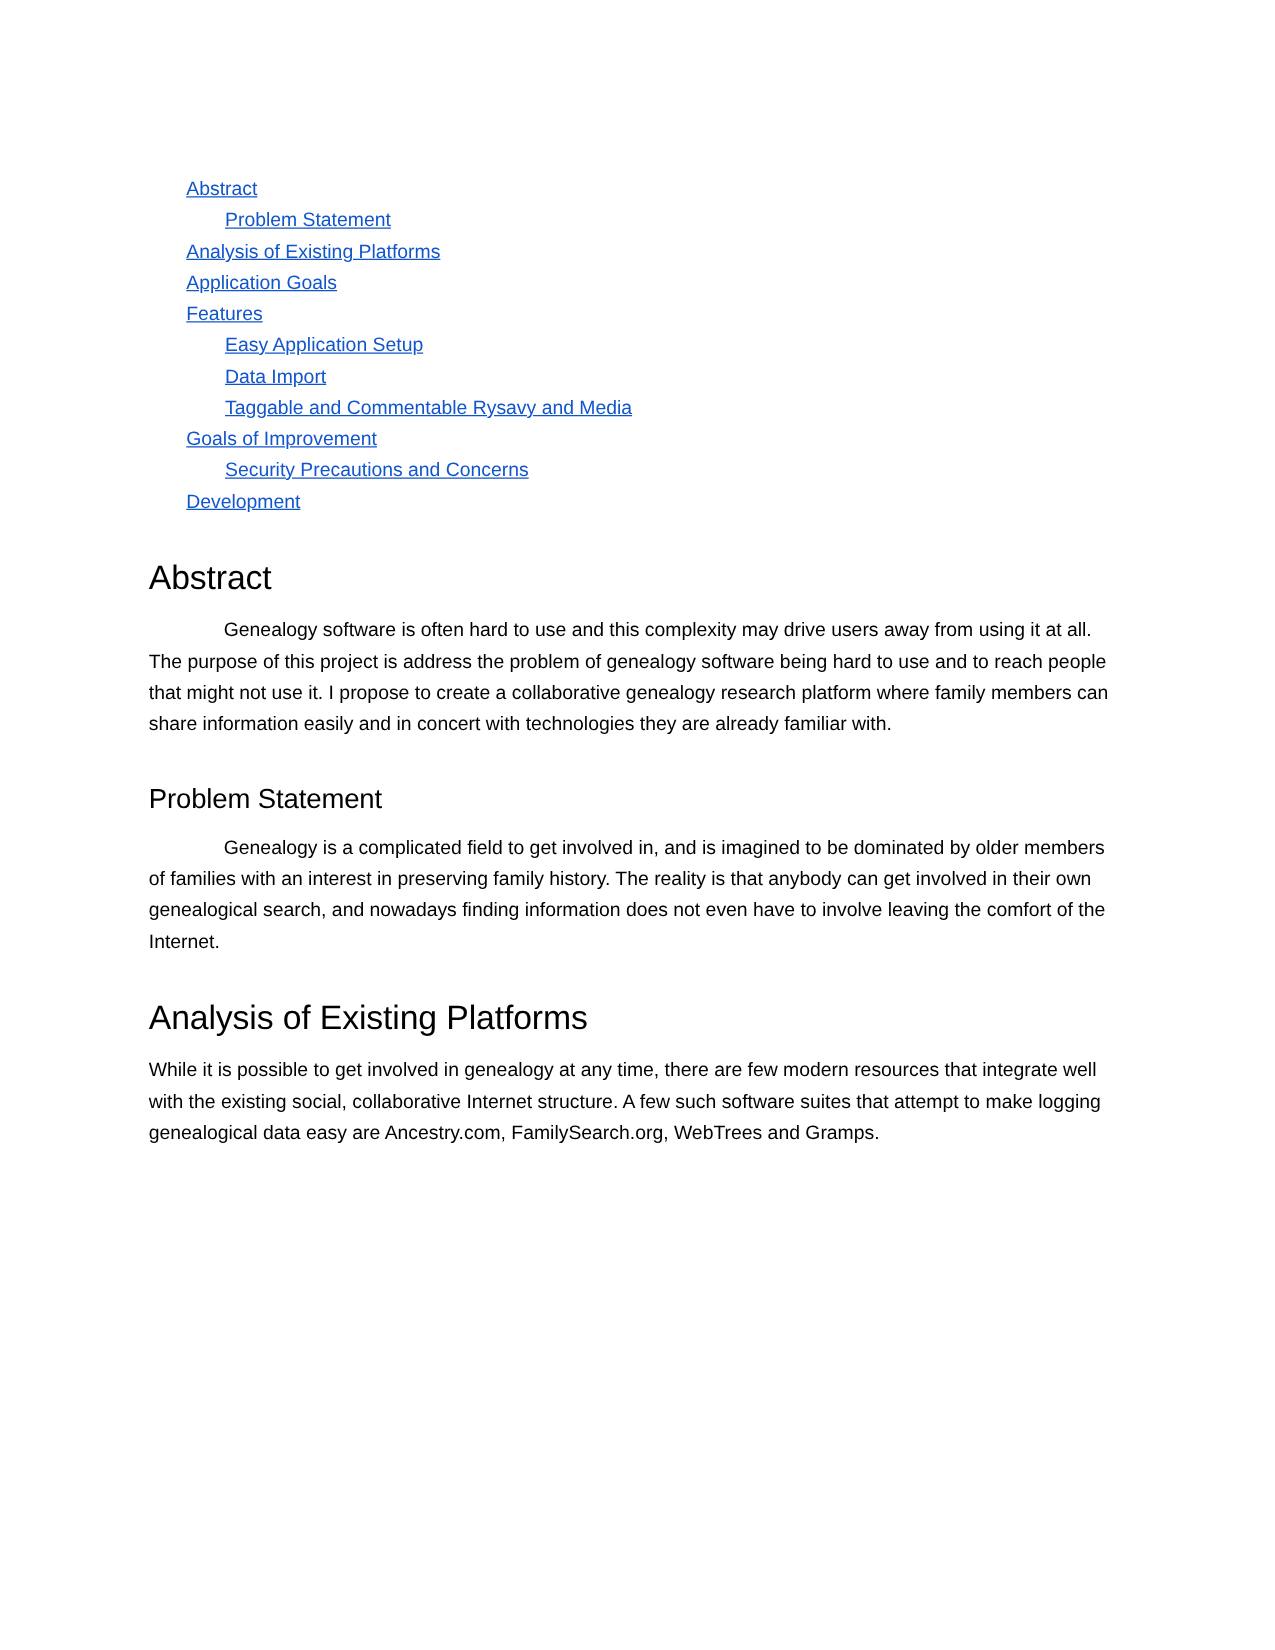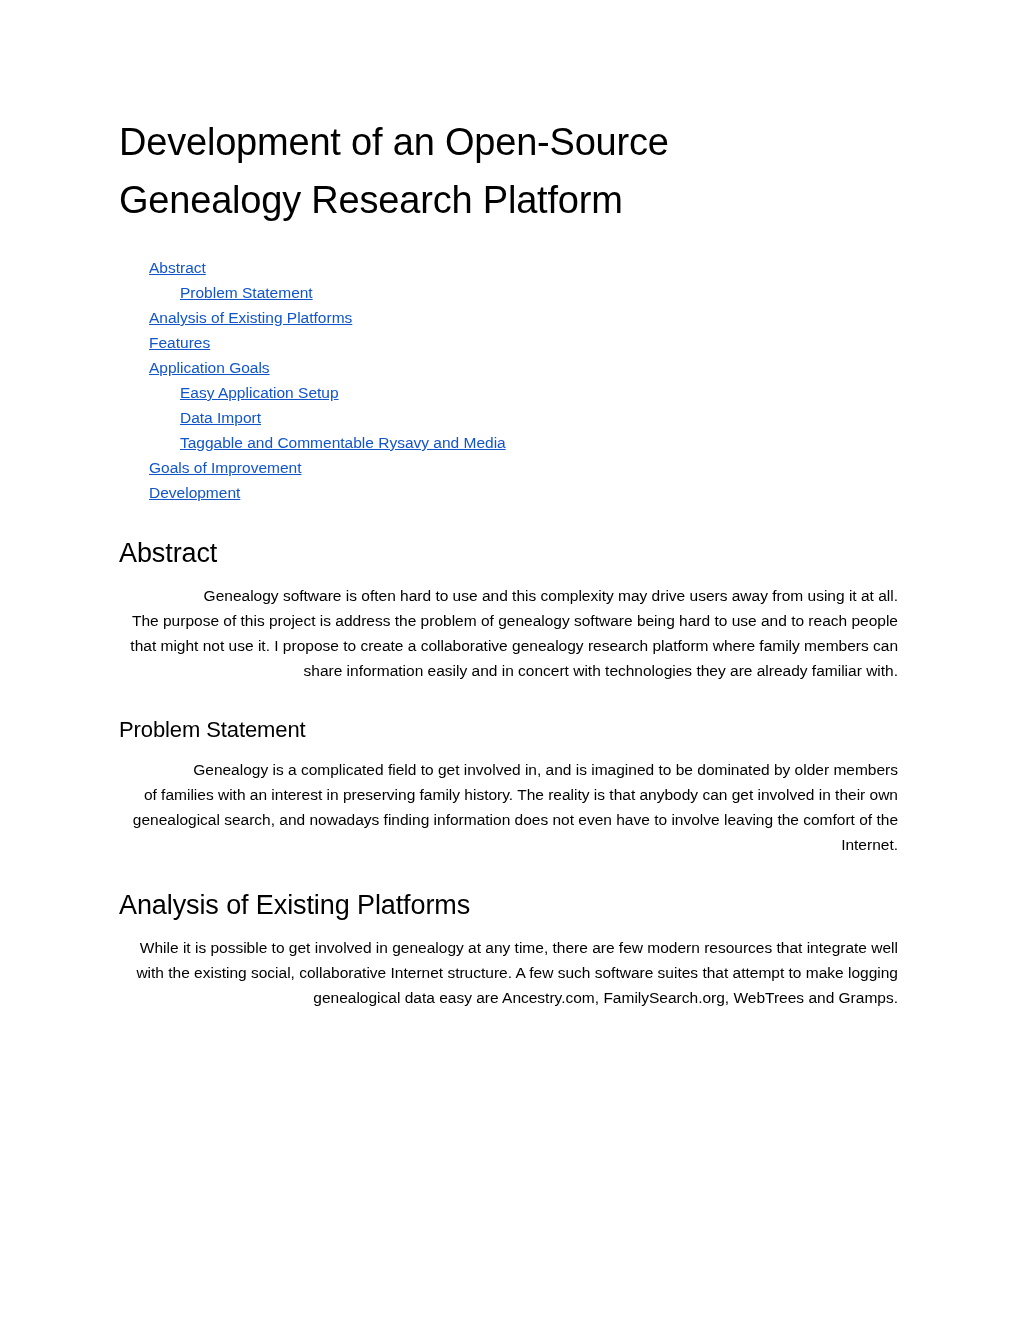--- a/index.html
+++ b/index.html
@@ -81,42 +81,42 @@
     margin: 32px 0 0 0;
     letter-spacing: -0.1px;
   }
 
   p.body-text {
     font-size: 15.5px;
     line-height: 25px;
     color: #000000;
     margin: 12px 0 0 0;
     max-width: 780px;
-    text-align: right;
+    text-align: left;
   }
   p.indented { text-indent: 60px; }
 </style>
 </head>
 <body>
 
 <div class="page">
 
-  <h1 class="doc-title">Development of an Open-Source Genealogy Research Platform</h1>
 
 
   <ul class="toc" id="toc-list">
       <li class="toc-item toc-level-1"><span class="toc-link">Abstract</span></li>
       <li class="toc-item toc-level-2"><span class="toc-link">Problem Statement</span></li>
       <li class="toc-item toc-level-1"><span class="toc-link">Analysis of Existing Platforms</span></li>
+      <li class="toc-item toc-level-1"><span class="toc-link">Application Goals</span></li>
       <li class="toc-item toc-level-1"><span class="toc-link">Features</span></li>
-      <li class="toc-item toc-level-1"><span class="toc-link">Application Goals</span></li>
       <li class="toc-item toc-level-2"><span class="toc-link">Easy Application Setup</span></li>
       <li class="toc-item toc-level-2"><span class="toc-link">Data Import</span></li>
       <li class="toc-item toc-level-2"><span class="toc-link">Taggable and Commentable Rysavy and Media</span></li>
       <li class="toc-item toc-level-1"><span class="toc-link">Goals of Improvement</span></li>
+      <li class="toc-item toc-level-2"><span class="toc-link">Security Precautions and Concerns</span></li>
       <li class="toc-item toc-level-1"><span class="toc-link">Development</span></li>
     </ul>
 
   <h1 class="section-h1">Abstract</h1>
 
   <p class="body-text indented">Genealogy software is often hard to use and this complexity may drive users away from using it at all. The purpose of this project is address the problem of genealogy software being hard to use and to reach people that might not use it. I propose to create a collaborative genealogy research platform where family members can share information easily and in concert with technologies they are already familiar with.</p>
 
   <h2 class="section-h2">Problem Statement</h2>
 
   <p class="body-text indented">Genealogy is a complicated field to get involved in, and is imagined to be dominated by older members of families with an interest in preserving family history. The reality is that anybody can get involved in their own genealogical search, and nowadays finding information does not even have to involve leaving the comfort of the Internet.</p>

